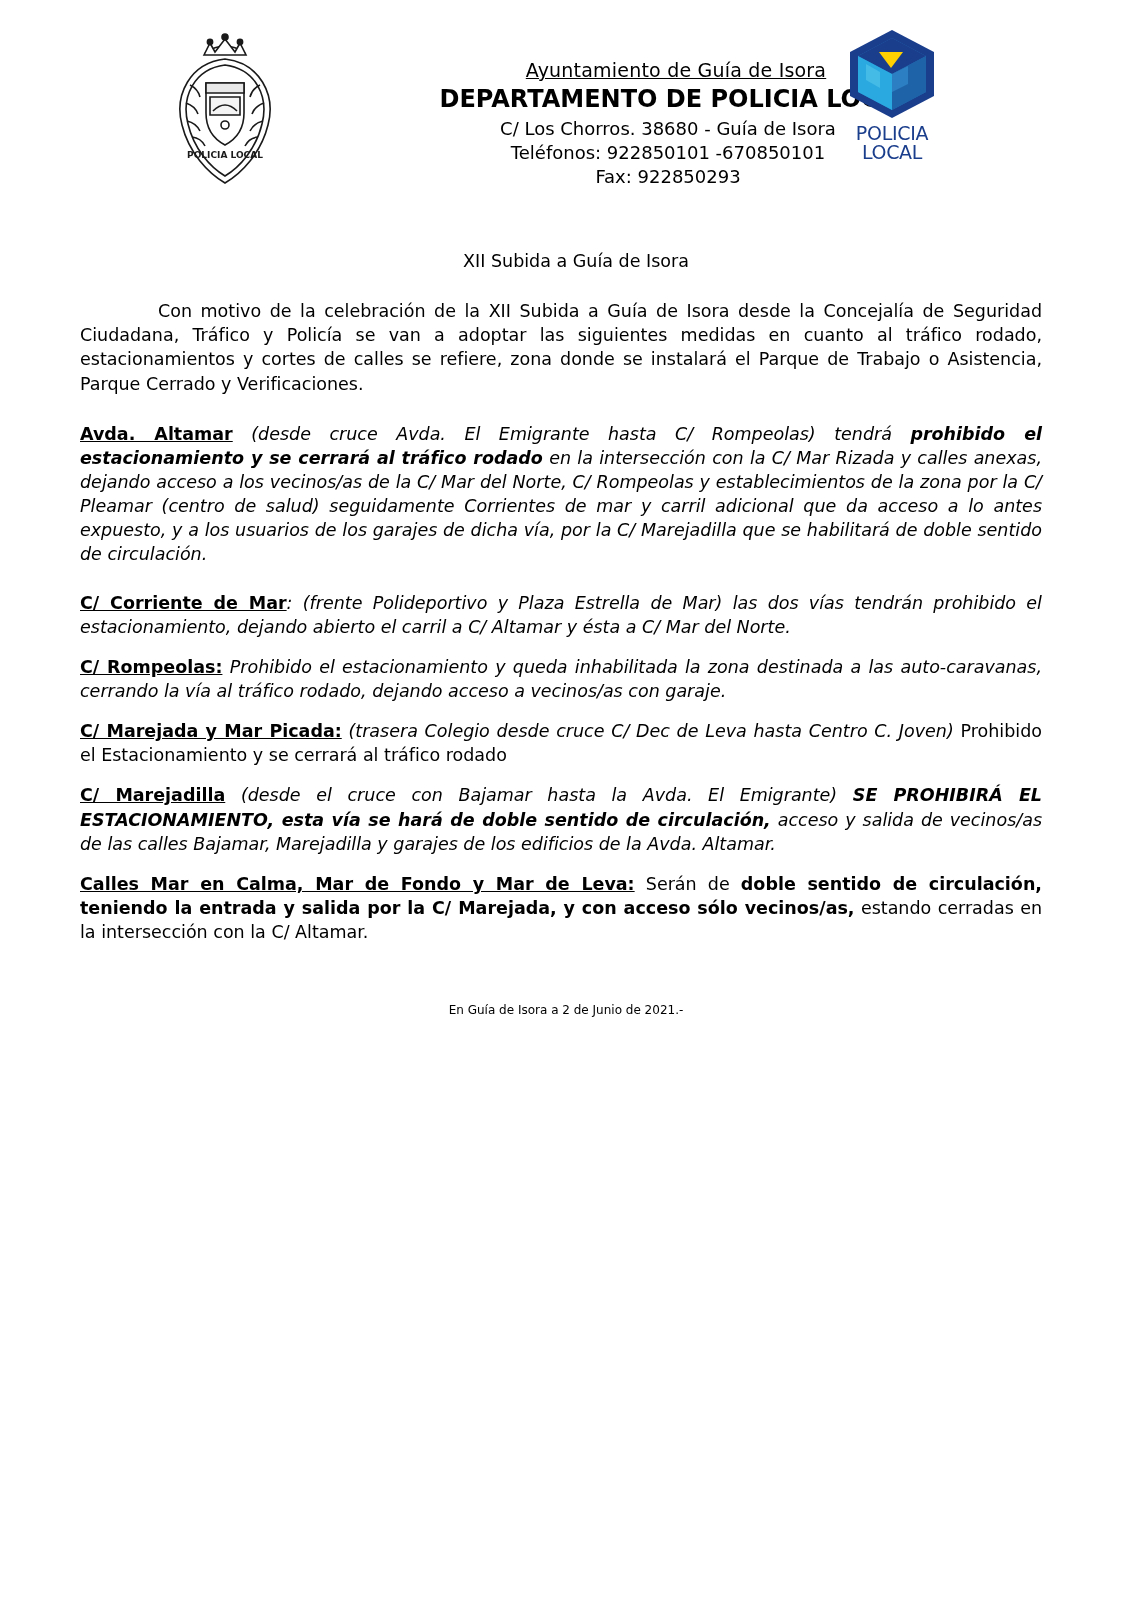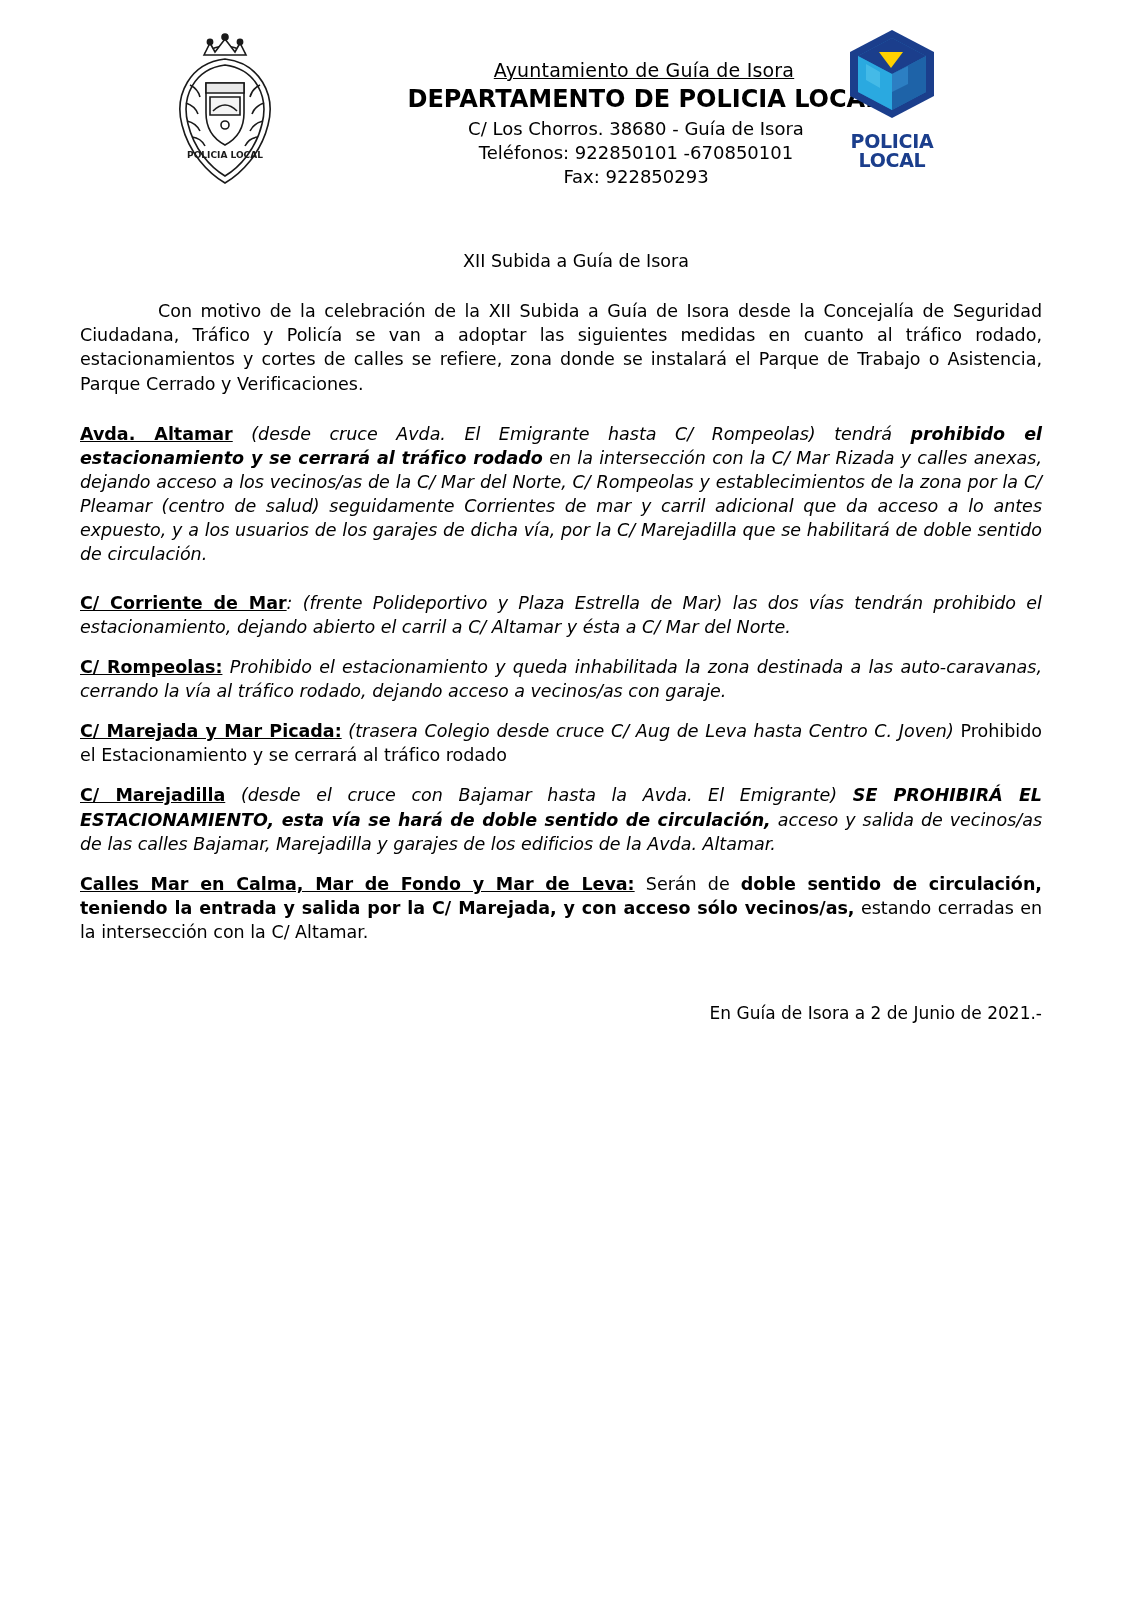--- a/index.html
+++ b/index.html
@@ -31,21 +31,21 @@
   }
   .crest {
     position: absolute;
     left: 90px;
     top: 25px;
     width: 130px;
     height: 165px;
   }
   .header-text {
     position: absolute;
-    left: 314px;
+    left: 346px;
     top: 60px;
     width: 520px;
     text-align: center;
   }
   .ayto {
     font-size: 19px;
     text-decoration: underline;
     letter-spacing: 0.2px;
     line-height: 1.15;
   }
@@ -69,23 +69,23 @@
     width: 110px;
     text-align: center;
   }
   .logo-cube {
     width: 92px;
     height: 92px;
     margin: 0 auto;
     position: relative;
   }
   .logo-words {
-    margin-top: 12px;
+    margin-top: 4px;
     font-family: "DejaVu Sans", sans-serif;
-    font-weight: bold;
+    font-weight: normal;
     font-size: 19px;
     color: #1b3e8c;
     line-height: 1.0;
     letter-spacing: -0.3px;
   }
 
   
   .content {
     margin: 0 95px 0 80px;
     font-size: 17.5px;
@@ -144,23 +144,23 @@
   }
   span.norm {
     font-style: normal;
   }
   b.nb {
     font-weight: bold;
     font-style: normal;
   }
   .signoff {
     margin-top: 58px;
-    text-align: right;
-    font-style: normal;
-    font-size: 17px;
+    text-align: center;
+    font-style: normal;
+    font-size: 12px;
     padding-left: 10px;
   }
 </style>
 </head>
 <body>
 
 <div class="page">
 
   <div class="header">
 
@@ -233,21 +233,21 @@
 
     <div class="blk2">
       <span class="street">C/ Corriente de Mar</span><span>: (frente Polideportivo y Plaza Estrella de Mar) las dos vías tendrán prohibido el estacionamiento, dejando abierto el carril a C/ Altamar y ésta a C/ Mar del Norte.</span>
     </div>
 
     <div class="tight">
       <span class="street">C/ Rompeolas:</span><span> Prohibido el estacionamiento y queda inhabilitada la zona destinada a las auto-caravanas, cerrando la vía al tráfico rodado, dejando acceso a vecinos/as con garaje.</span>
     </div>
 
     <div class="tight">
-      <span class="street">C/ Marejada y Mar Picada:</span><span> (trasera Colegio desde cruce C/ Aug de Leva hasta Centro C. Joven)</span><span class="norm"> Prohibido el Estacionamiento y se cerrará al tráfico rodado</span>
+      <span class="street">C/ Marejada y Mar Picada:</span><span> (trasera Colegio desde cruce C/ Dec de Leva hasta Centro C. Joven)</span><span class="norm"> Prohibido el Estacionamiento y se cerrará al tráfico rodado</span>
     </div>
 
     <div class="tight">
       <span class="street">C/ Marejadilla</span><span> (desde el cruce con Bajamar hasta la Avda. El Emigrante) </span><b class="bi">SE PROHIBIRÁ EL ESTACIONAMIENTO, esta vía se hará de doble sentido de circulación,</b><span> acceso y salida de vecinos/as de las calles Bajamar, Marejadilla y garajes de los edificios de la Avda. Altamar.</span>
     </div>
 
     <div class="tight">
       <span class="street">Calles Mar en Calma, Mar de Fondo y Mar de Leva:</span><span class="norm"> Serán de </span><b class="nb">doble sentido de circulación, teniendo la entrada y salida por la C/ Marejada, y con acceso sólo vecinos/as,</b><span class="norm"> estando cerradas en la intersección con la C/ Altamar.</span>
     </div>
 

